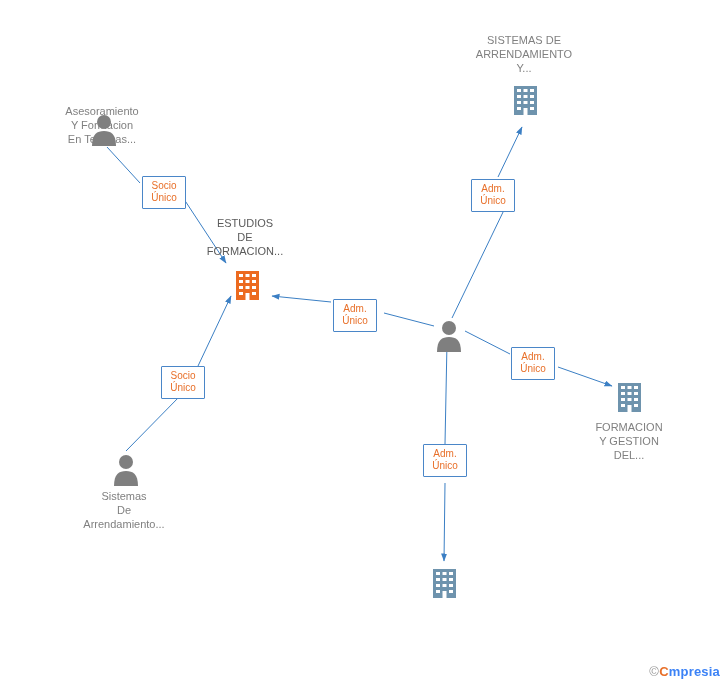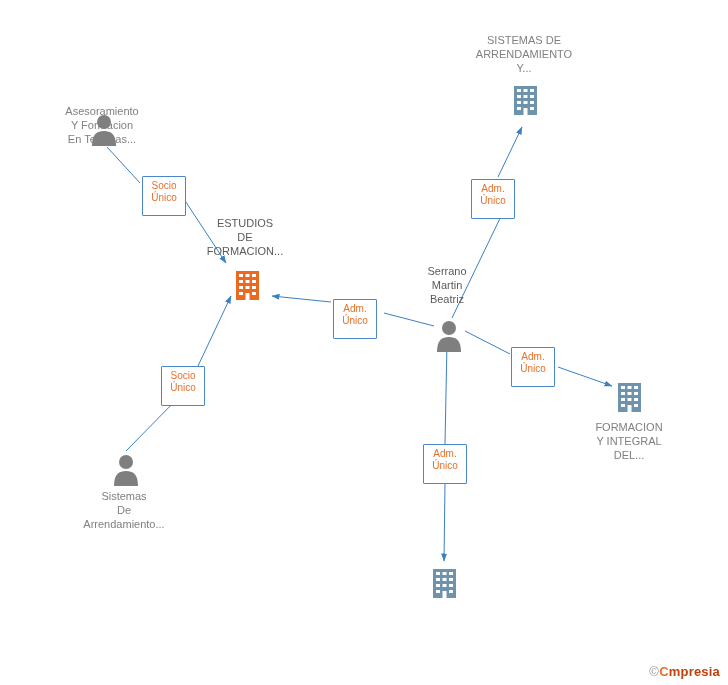--- a/index.html
+++ b/index.html
@@ -40,35 +40,35 @@
     color: #5a5a5a;
   }
   .tag {
     position: absolute;
     border: 1px solid #4a86c8;
     background: #ffffff;
     color: #e8702a;
     font-size: 10px;
     line-height: 12px;
     text-align: center;
-    padding: 3px 5px 11px 5px;
+    padding: 3px 5px 4px 5px;
     white-space: pre-line;
     border-radius: 1px;
   }
   .person svg, .building svg { display: block; }
   .watermark {
     position: absolute;
     right: 8px;
     bottom: 6px;
     font-size: 13px;
     color: #9a9a9a;
     letter-spacing: 0.2px;
   }
   .watermark .brand {
-    color: #c2410c;
+    color: #3b82f6;
     font-weight: bold;
   }
   .watermark .c-mark {
     color: #e8702a;
     font-weight: bold;
   }
 </style>
 </head>
 <body>
 
@@ -170,23 +170,20 @@
         <rect x="5" y="23" width="4" height="3"></rect>
         <rect x="18" y="23" width="4" height="3"></rect>
         <rect x="11.5" y="24" width="4" height="7"></rect>
       </g>
     </svg>
   </div>
 
   <div class="tag" style="left:471px; top:179px; width:32px;">Adm.
 Único</div>
 
-  <div class="node-label dark" style="left:377px; top:264px;">Serrano
-Martin
-Beatriz</div>
   <div class="node person" style="left:435px; top:319px;">
     <svg width="28" height="34" viewBox="0 0 28 34">
       <circle cx="14" cy="9" r="7" fill="#7f7f7f"></circle>
       <path d="M2,33 C2,21 7,18 14,18 C21,18 26,21 26,33 Z" fill="#7f7f7f"></path>
     </svg>
   </div>
 
   <div class="tag" style="left:333px; top:299px; width:32px;">Adm.
 Único</div>
 
@@ -206,21 +203,21 @@
         <rect x="5" y="17" width="4" height="3"></rect>
         <rect x="11.5" y="17" width="4" height="3"></rect>
         <rect x="18" y="17" width="4" height="3"></rect>
         <rect x="5" y="23" width="4" height="3"></rect>
         <rect x="18" y="23" width="4" height="3"></rect>
         <rect x="11.5" y="24" width="4" height="7"></rect>
       </g>
     </svg>
   </div>
   <div class="node-label" style="left:559px; top:420px;">FORMACION
-Y INTEGRAL
+Y GESTION
 DEL...</div>
 
   <div class="tag" style="left:423px; top:444px; width:32px;">Adm.
 Único</div>
 
   <div class="node building" style="left:431px; top:567px;">
     <svg width="27" height="32" viewBox="0 0 27 32">
       <rect x="2" y="2" width="23" height="29" fill="#6e93ad"></rect>
       <g fill="#ffffff">
         <rect x="5" y="5" width="4" height="3"></rect>

